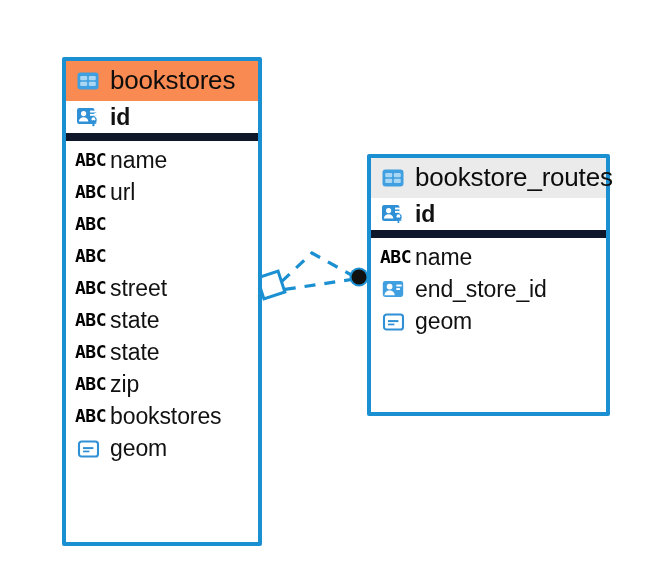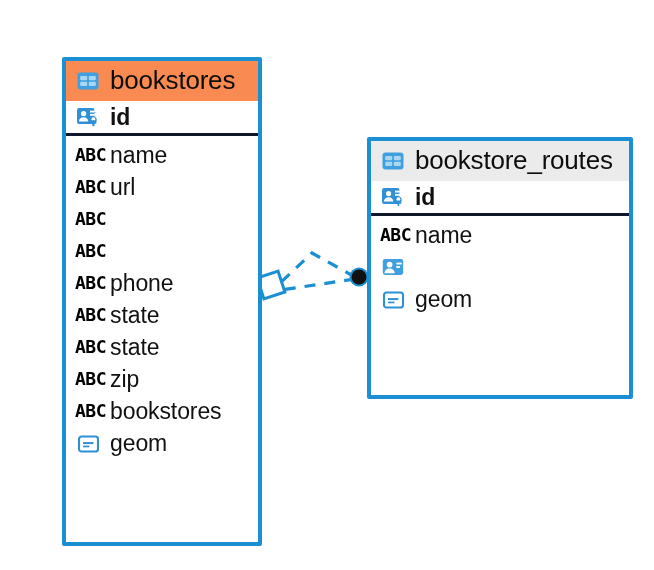--- a/index.html
+++ b/index.html
@@ -45,21 +45,21 @@
 
   .entity-title {
     font-size: 26px;
     color: #0d0d0d;
     line-height: 1.05;
     white-space: nowrap;
     letter-spacing: -0.2px;
   }
 
   .pk-row {
-    border-bottom: 3px solid #0f172a;
+    border-bottom: 8px solid #0f172a;
   }
 
   .field-list {
     padding: 3px 0 5px 0;
   }
 
   .field {
     display: flex;
     align-items: center;
     gap: 9px;
@@ -198,21 +198,21 @@
       <div class="field">
         <span class="icon-abc">
           <span class="abc-text">ABC</span>
         </span>
       </div>
 
       <div class="field">
         <span class="icon-abc">
           <span class="abc-text">ABC</span>
         </span>
-        <span class="field-label">phone</span>
+        <span class="field-label">street</span>
       </div>
 
       <div class="field">
         <span class="icon-abc">
           <span class="abc-text">ABC</span>
         </span>
         <span class="field-label">state</span>
       </div>
 
       <div class="field">
@@ -243,21 +243,21 @@
             <rect x="6.0" y="10.1" width="10.4" height="2.0" fill="#2f90d6"></rect>
             <rect x="6.0" y="13.6" width="6.4" height="1.7" fill="#2f90d6"></rect>
           </svg>
         </span>
         <span class="field-label">geom</span>
       </div>
 
     </div>
   </div>
 
-  <div class="entity" style="left:367px; top:137px; width:266px; height:262px;">
+  <div class="entity" style="left:367px; top:154px; width:243px; height:262px;">
 
     <div class="entity-header neutral">
       <span class="icon">
         <svg width="24" height="24" viewBox="0 0 24 24" xmlns="http://www.w3.org/2000/svg">
           <rect x="1.5" y="3.5" width="21" height="17" rx="3" fill="#3f9fe0"></rect>
           <rect x="4.2" y="7.0" width="7.0" height="4.2" rx="1" fill="#a9d6f2"></rect>
           <rect x="12.8" y="7.0" width="7.0" height="4.2" rx="1" fill="#a9d6f2"></rect>
           <rect x="4.2" y="12.8" width="7.0" height="4.2" rx="1" fill="#a9d6f2"></rect>
           <rect x="12.8" y="12.8" width="7.0" height="4.2" rx="1" fill="#a9d6f2"></rect>
         </svg>
@@ -297,20 +297,21 @@
       <div class="field">
         <span class="icon">
           <svg width="24" height="24" viewBox="0 0 24 24" xmlns="http://www.w3.org/2000/svg">
             <rect x="1.8" y="4" width="20.4" height="16" rx="2.4" fill="#3f9fe0"></rect>
             <circle cx="8.6" cy="9.6" r="2.9" fill="#ffffff"></circle>
             <path d="M3.5 18.2c0-3.0 2.4-4.8 5.1-4.8s5.1 1.8 5.1 4.8z" fill="#ffffff"></path>
             <rect x="15.3" y="7.6" width="5.4" height="1.9" fill="#ffffff"></rect>
             <rect x="15.3" y="11.1" width="3.6" height="1.9" fill="#ffffff"></rect>
           </svg>
         </span>
+        <span class="field-label">end_store_id</span>
       </div>
 
       <div class="field">
         <span class="icon">
           <svg width="23" height="23" viewBox="0 0 23 23" xmlns="http://www.w3.org/2000/svg">
             <rect x="2" y="4.5" width="19" height="15" rx="2.6" fill="#ffffff" stroke="#2f90d6" stroke-width="2.1"></rect>
             <rect x="6.0" y="10.1" width="10.4" height="2.0" fill="#2f90d6"></rect>
             <rect x="6.0" y="13.6" width="6.4" height="1.7" fill="#2f90d6"></rect>
           </svg>
         </span>

